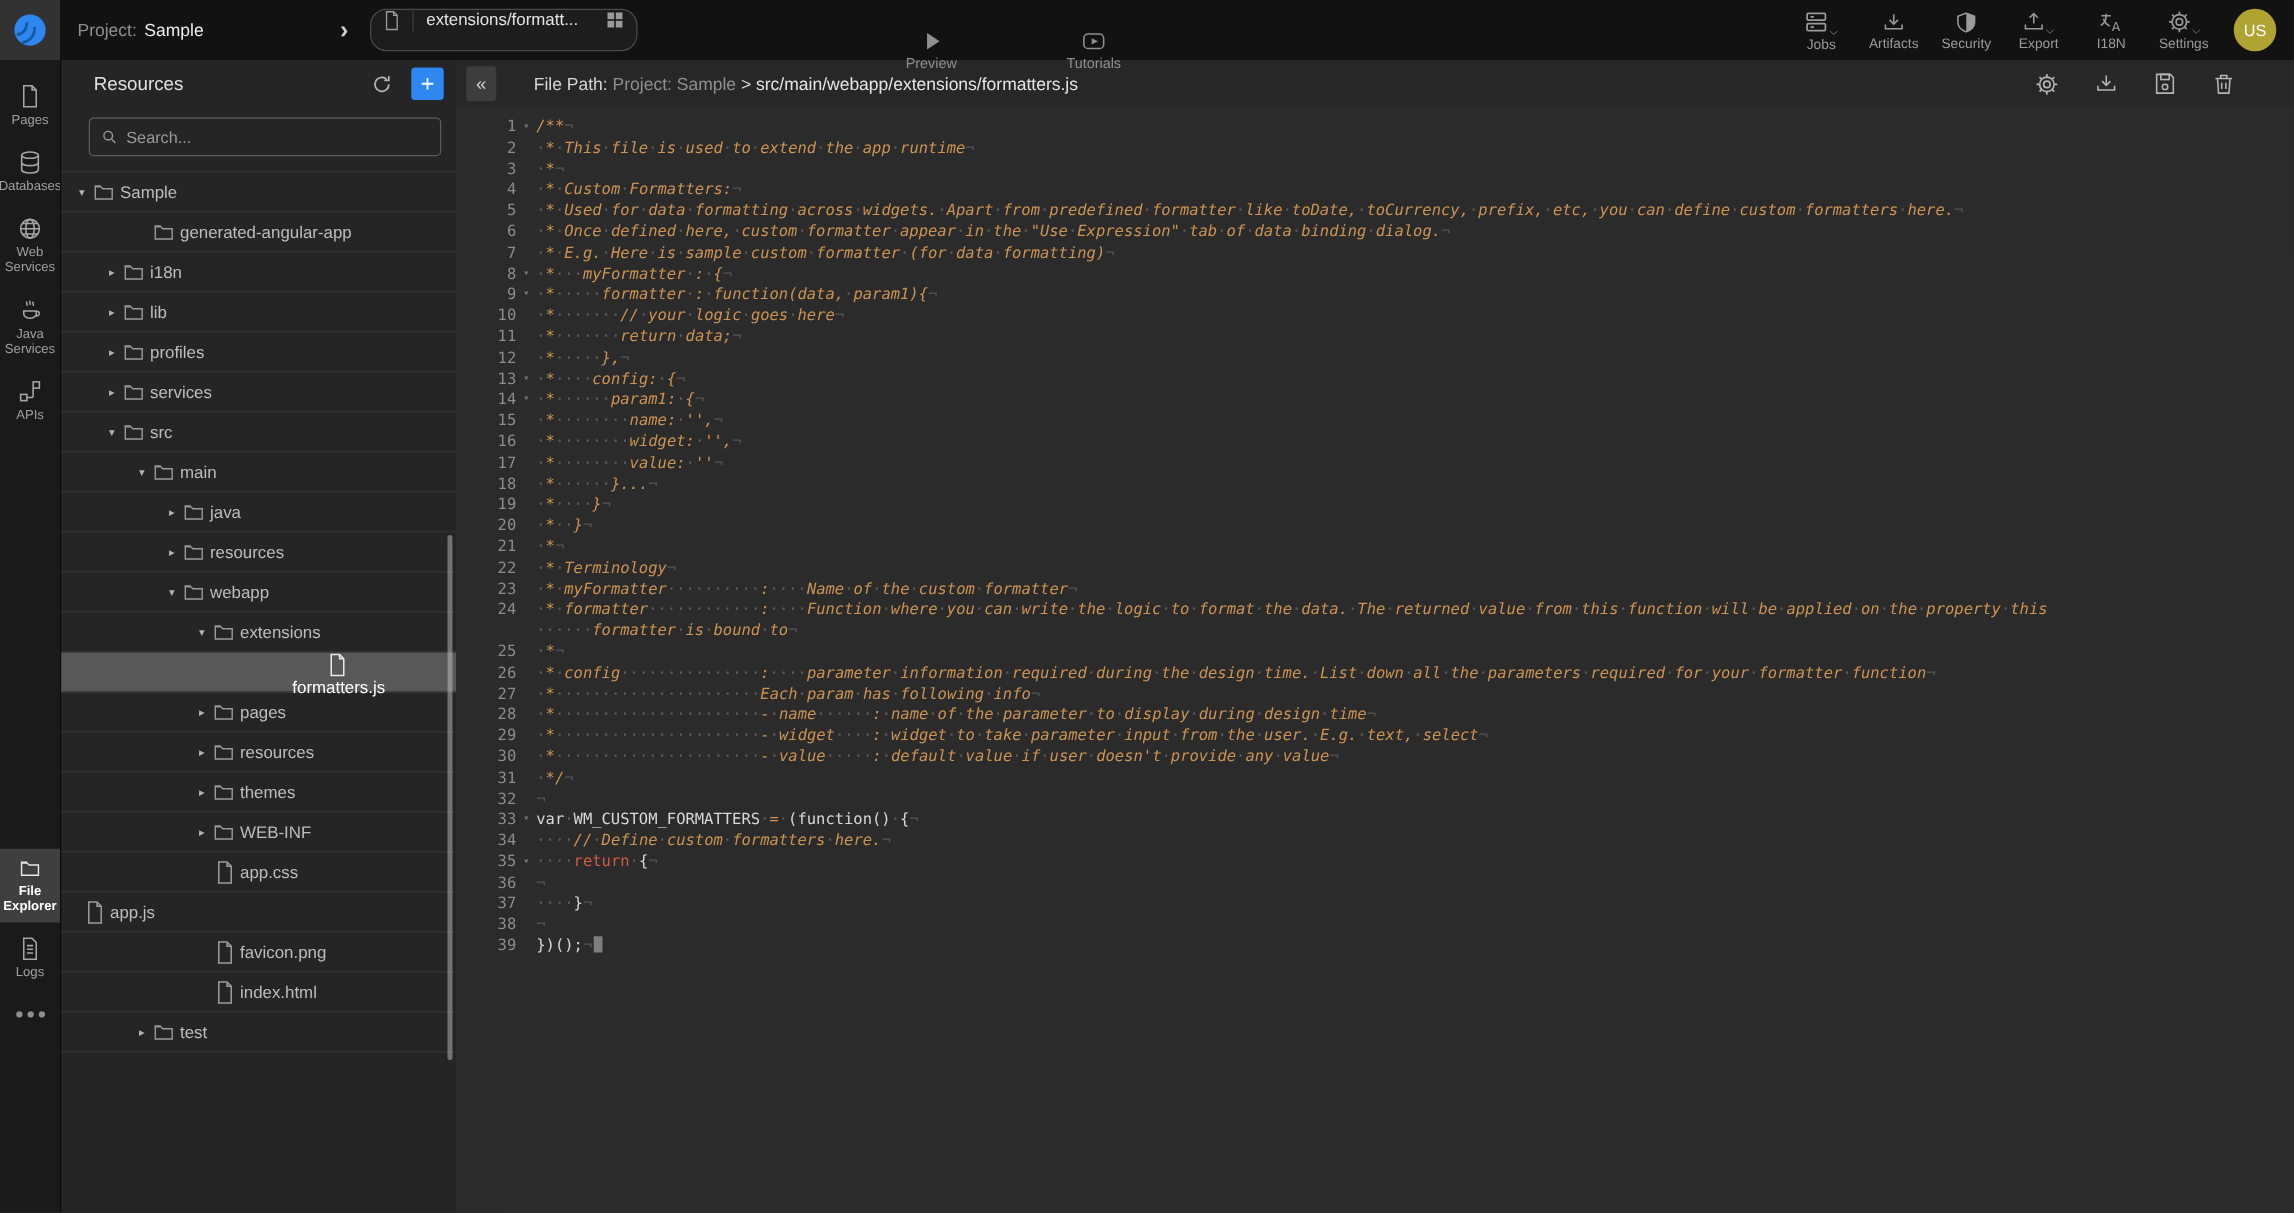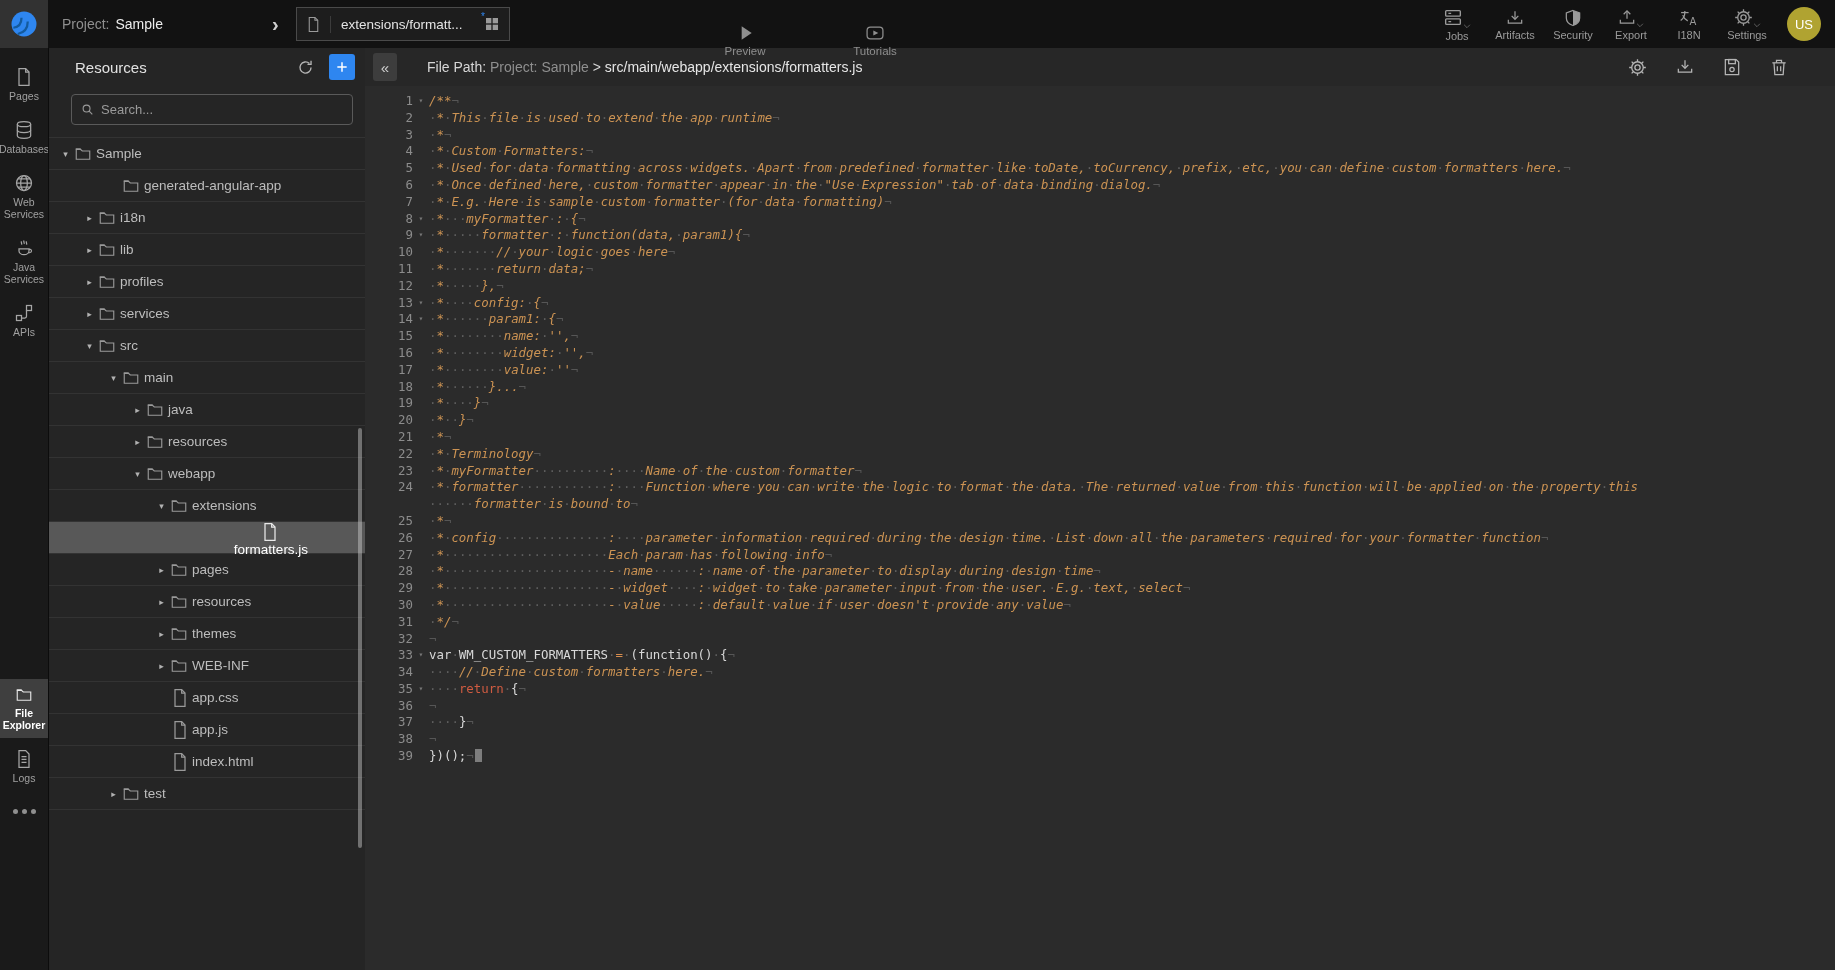--- a/index.html
+++ b/index.html
@@ -7,21 +7,21 @@
     font-family:"Liberation Sans", sans-serif; }
   svg { display:block; }
 
   
   .topbar { position:absolute; left:0; top:0; width:1835px; height:48px; background:#121212; z-index:5; }
   .logo-cell { position:absolute; left:0; top:0; width:48px; height:48px; background:#323232; display:flex; align-items:center; justify-content:center; }
   .project { position:absolute; left:62px; top:0; height:48px; display:flex; align-items:center; gap:6px; font-size:14px; }
   .project .dim { color:#8f8f8f; }
   .project .bright { color:#ededed; }
   .proj-chev { position:absolute; left:272px; top:0; height:48px; display:flex; align-items:center; color:#cfcfcf; font-size:20px; font-weight:bold; }
-  .filetab { position:absolute; left:296px; top:7px; height:34px; width:214px; border:1px solid #4a4a4a; border-radius:0; background:#1d1d1d; display:flex; align-items:center; overflow:hidden; }
+  .filetab { position:absolute; left:296px; top:7px; height:34px; width:214px; border:1px solid #4a4a4a; border-radius:13px; background:#1d1d1d; display:flex; align-items:flex-start; overflow:hidden; }
   .filetab .tabcell { display:flex; align-items:center; justify-content:center; width:34px; color:#9a9a9a; }
   .filetab .tabcell.first { border-right:1px solid #3c3c3c; }
   .filetab .tablabel { flex:1; display:flex; align-items:center; padding-left:10px; color:#e4e4e4; font-size:13.5px; white-space:nowrap; }
   .grid-wrap { position:relative; color:#cfcfcf; }
   .grid-star { position:absolute; left:-3px; top:-5px; color:#2e86f0; font-size:10px; }
 
   .top-center { position:absolute; left:712px; top:0; height:48px; display:flex; gap:64px;margin-top:16px; }
   .tc-item { display:flex; flex-direction:column; align-items:center; justify-content:center; gap:2px; color:#8f8f8f; cursor:pointer; min-width:66px; }
   .tc-item .tb-label { font-size:11.5px; color:#8f8f8f; }
 
@@ -517,29 +517,39 @@
       <div class="tree-row" style="padding-left: 104px;">
         <span class="tree-arrow"></span>
                  <span class="tree-ic">
           <svg width="20" height="20" viewBox="0 0 24 24" fill="none" stroke="currentColor" stroke-width="1.5">
             <path d="M6 2h8l4 4v16H6z"></path>
             <path d="M14 2v4h4"></path>
           </svg>
         </span>
                  <span class="tree-label">app.css</span>
       </div>
-      <div class="tree-row" style="padding-left: 104px;">
+      <div class="tree-row" style="">
         <span class="tree-arrow"></span>
                  <span class="tree-ic">
           <svg width="20" height="20" viewBox="0 0 24 24" fill="none" stroke="currentColor" stroke-width="1.5">
             <path d="M6 2h8l4 4v16H6z"></path>
             <path d="M14 2v4h4"></path>
           </svg>
         </span>
                  <span class="tree-label">app.js</span>
+      </div>
+      <div class="tree-row" style="padding-left: 104px;">
+        <span class="tree-arrow"></span>
+                 <span class="tree-ic">
+          <svg width="20" height="20" viewBox="0 0 24 24" fill="none" stroke="currentColor" stroke-width="1.5">
+            <path d="M6 2h8l4 4v16H6z"></path>
+            <path d="M14 2v4h4"></path>
+          </svg>
+        </span>
+                 <span class="tree-label">favicon.png</span>
       </div>
       <div class="tree-row" style="padding-left: 104px;">
         <span class="tree-arrow"></span>
                  <span class="tree-ic">
           <svg width="20" height="20" viewBox="0 0 24 24" fill="none" stroke="currentColor" stroke-width="1.5">
             <path d="M6 2h8l4 4v16H6z"></path>
             <path d="M14 2v4h4"></path>
           </svg>
         </span>
                  <span class="tree-label">index.html</span>

